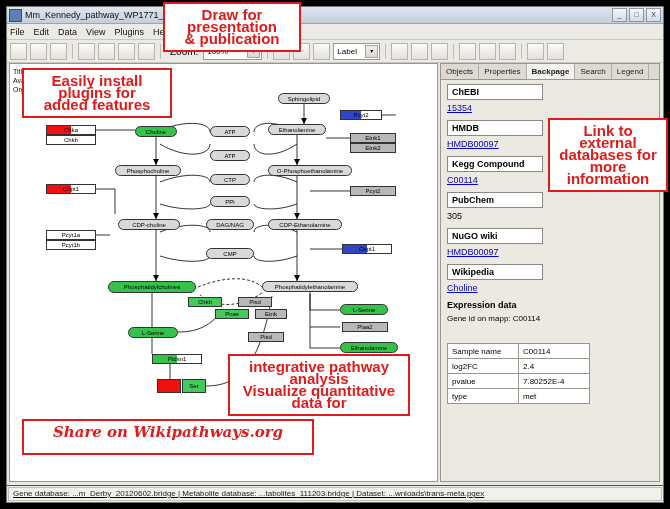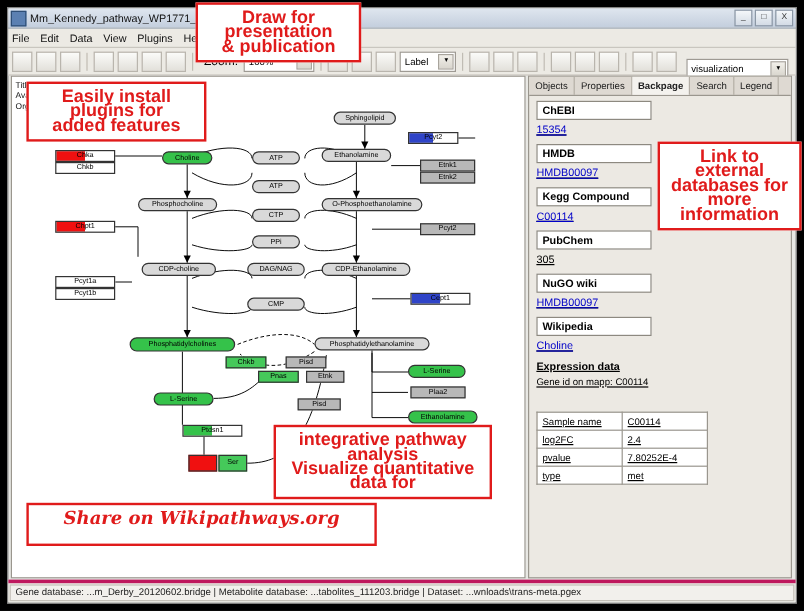--- a/index.html
+++ b/index.html
@@ -28,33 +28,33 @@
 
   
   .content{position:absolute;top:54px;left:0;right:0;bottom:18px;display:flex;}
   .canvaswrap{position:relative;flex:1;margin:2px;background:#fff;border:1px solid #9a968e;overflow:hidden;}
   .sidepanel{width:218px;margin:2px 3px 2px 0;border:1px solid #9a968e;background:#ece9e3;display:flex;flex-direction:column;}
 
   
   .tabs{display:flex;height:15px;background:#ded9d2;border-bottom:1px solid #9a968e;}
   .tab{font-size:8px;padding:0 5px;line-height:15px;border-right:1px solid #b3aea6;color:#222;}
   .tab.active{background:#f4f2ee;font-weight:bold;}
-  .panelbody{flex:1;overflow:hidden;padding:4px 6px;font-size:9px;text-decoration:underline;}
+  .panelbody{flex:1;overflow:hidden;padding:4px 6px;font-size:9px;}
   .dbbox{border:1px solid #8d8980;background:#fff;padding:2px 4px;font-weight:bold;font-size:9px;margin-bottom:3px;display:inline-block;min-width:86px;}
   .dblink{color:#0000c8;text-decoration:underline;font-size:9px;margin-bottom:7px;display:block;}
   .dbplain{font-size:9px;margin-bottom:7px;display:block;}
   .exprhdr{font-weight:bold;font-size:9px;margin:4px 0 4px 0;}
   .geneid{font-size:8px;margin-bottom:20px;}
   table.expr{border-collapse:collapse;font-size:8px;}
   table.expr td{border:1px solid #9a968e;padding:1px 4px;background:#fff;height:12px;}
   table.expr td.k{width:62px;}
   table.expr td.v{width:62px;}
 
   
-  .statusbar{position:absolute;left:0;right:0;bottom:0;height:16px;background:#eceae4;border-top:3px solid #be185d;display:flex;}
+  .statusbar{position:absolute;left:0;right:0;bottom:0;height:16px;background:#eceae4;border-top:1px solid #be185d;display:flex;text-decoration:underline;}
   .statusbar .cell{font-size:8px;border:1px solid #c4c0b8;margin:1px;padding:0 4px;line-height:12px;color:#222;background:#f2f0ec;}
 
   
   .canvas-title{position:absolute;left:3px;top:3px;font-size:7px;color:#111;line-height:9px;}
 
   
   .node{position:absolute;box-sizing:border-box;font-size:6px;text-align:center;border:1px solid #333;color:#000;display:flex;align-items:center;justify-content:center;line-height:1;}
   .metab{border-radius:9px;background:#d9d9d9;}
   .metab-green{border-radius:9px;background:#35c24a;}
   .gene{background:#b8b8b8;}
@@ -121,24 +121,20 @@
     <div class="tbtn"></div>
     <div class="tbtn"></div>
     <div class="tbtn"></div>
     <div class="sep"></div>
     <div class="tbtn"></div>
     <div class="tbtn"></div>
     <div class="tbtn"></div>
     <div class="sep"></div>
     <div class="tbtn"></div>
     <div class="tbtn"></div>
-  </div>
-  <div class="combo rightcombo">
-    <span>visualization</span>
-    <span class="arrow">▾</span>
   </div>
 
   <div class="content">
 
     <div class="canvaswrap">
       <div class="canvas-title">
         <div>Title:</div>
         <div>Availab</div>
         <div>Organi</div>
       </div>

